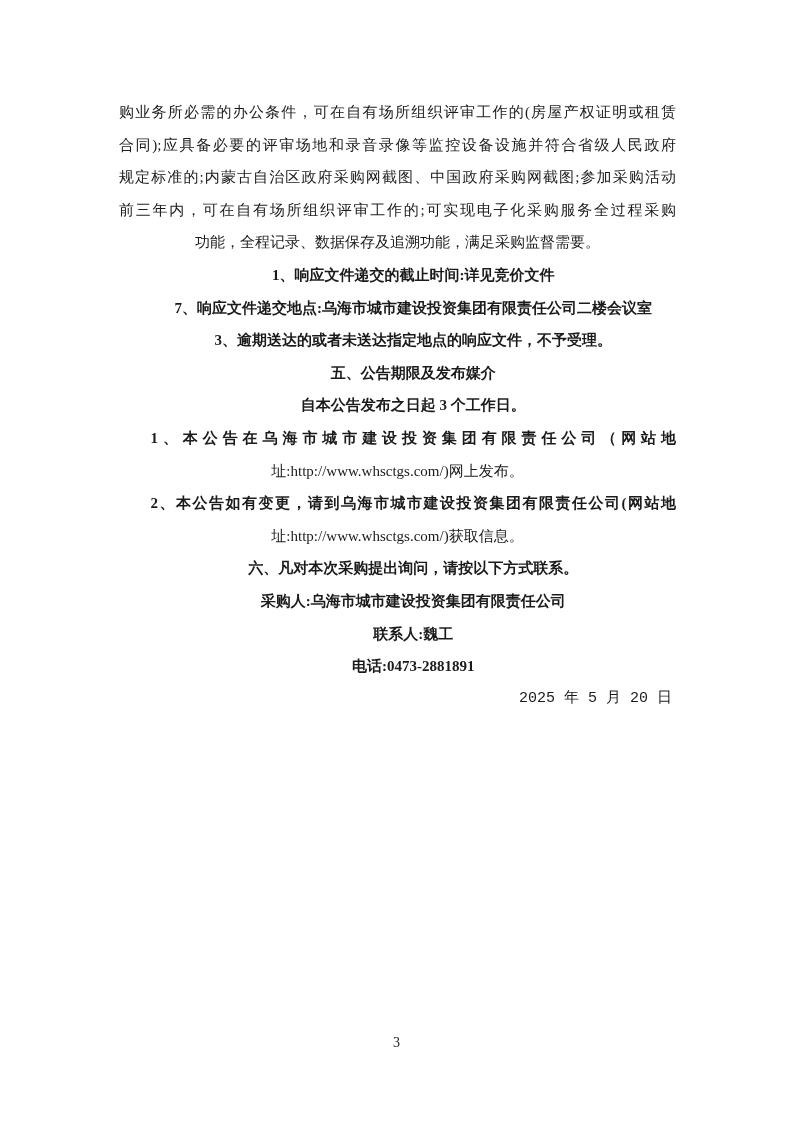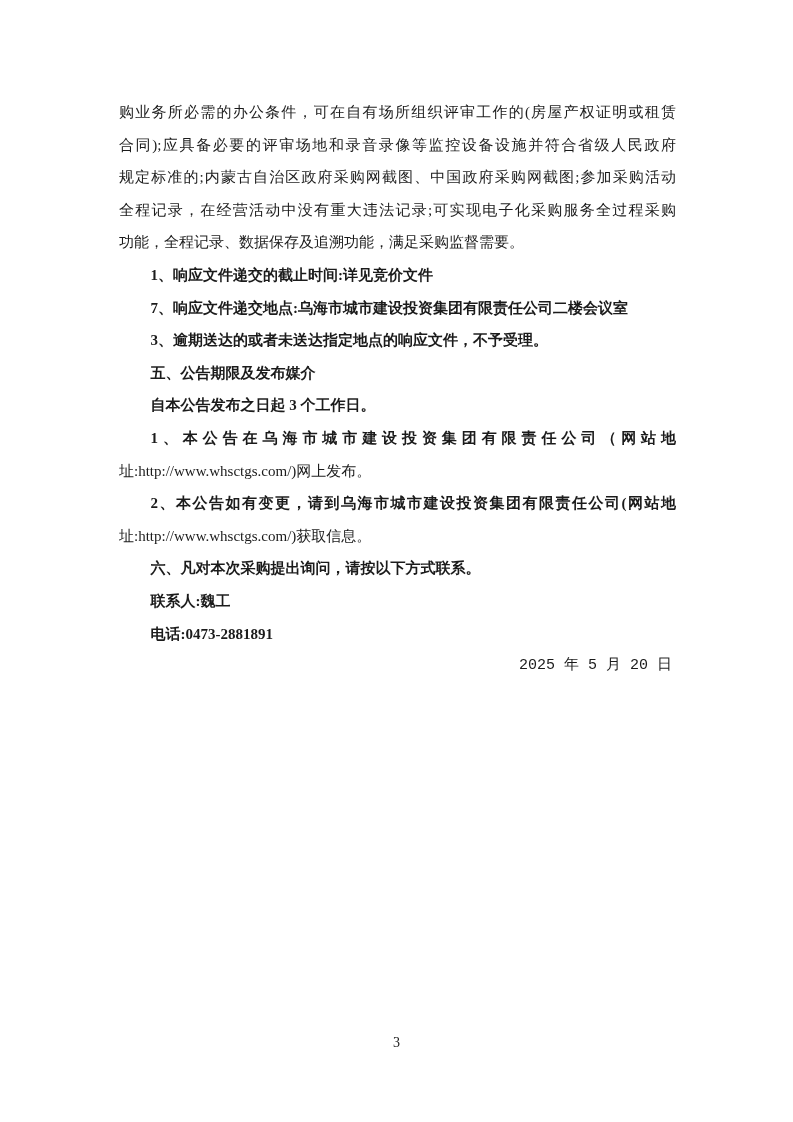--- a/index.html
+++ b/index.html
@@ -20,20 +20,21 @@
       position: absolute;
       left: 119px;
       top: 96px;
       width: 557px;
     }
     .line {
       font-size: 15px;
       line-height: 32.6px;
       height: 32.6px;
       overflow: hidden;
+      text-align: center;
     }
     .justify {
       text-align: justify;
       text-align-last: justify;
     }
     .indent {
       text-indent: 2.1em;
       font-weight: bold;
     }
     .heading {
@@ -59,35 +60,36 @@
   </style>
 </head>
 <body>
 
 <div class="page">
   <div class="content">
 
     <div class="line justify">购业务所必需的办公条件，可在自有场所组织评审工作的(房屋产权证明或租赁</div>
     <div class="line justify">合同);应具备必要的评审场地和录音录像等监控设备设施并符合省级人民政府</div>
     <div class="line justify">规定标准的;内蒙古自治区政府采购网截图、中国政府采购网截图;参加采购活动</div>
-    <div class="line justify">全程记录，在经营活动中没有重大违法记录;可实现电子化采购服务全过程采购</div>
+    <div class="line justify">前三年内，可在自有场所组织评审工作的;可实现电子化采购服务全过程采购</div>
     <div class="line">功能，全程记录、数据保存及追溯功能，满足采购监督需要。</div>
 
     <div class="line indent">1、响应文件递交的截止时间:详见竞价文件</div>
     <div class="line indent">7、响应文件递交地点:乌海市城市建设投资集团有限责任公司二楼会议室</div>
     <div class="line indent">3、逾期送达的或者未送达指定地点的响应文件，不予受理。</div>
 
     <div class="line heading">五、公告期限及发布媒介</div>
     <div class="line indent">自本公告发布之日起 3 个工作日。</div>
     <div class="line indent justify">1、本公告在乌海市城市建设投资集团有限责任公司（网站地</div>
     <div class="line">址:http://www.whsctgs.com/)网上发布。</div>
     <div class="line indent justify">2、本公告如有变更，请到乌海市城市建设投资集团有限责任公司(网站地</div>
     <div class="line">址:http://www.whsctgs.com/)获取信息。</div>
 
     <div class="line heading">六、凡对本次采购提出询问，请按以下方式联系。</div>
+    <div class="line indent">采购人:乌海市城市建设投资集团有限责任公司</div>
     <div class="line indent">联系人:魏工</div>
     <div class="line indent">电话:0473-2881891</div>
 
     <div class="line date">2025 年 5 月 20 日</div>
 
   </div>
 
   <div class="pagenum">3</div>
 </div>
 

